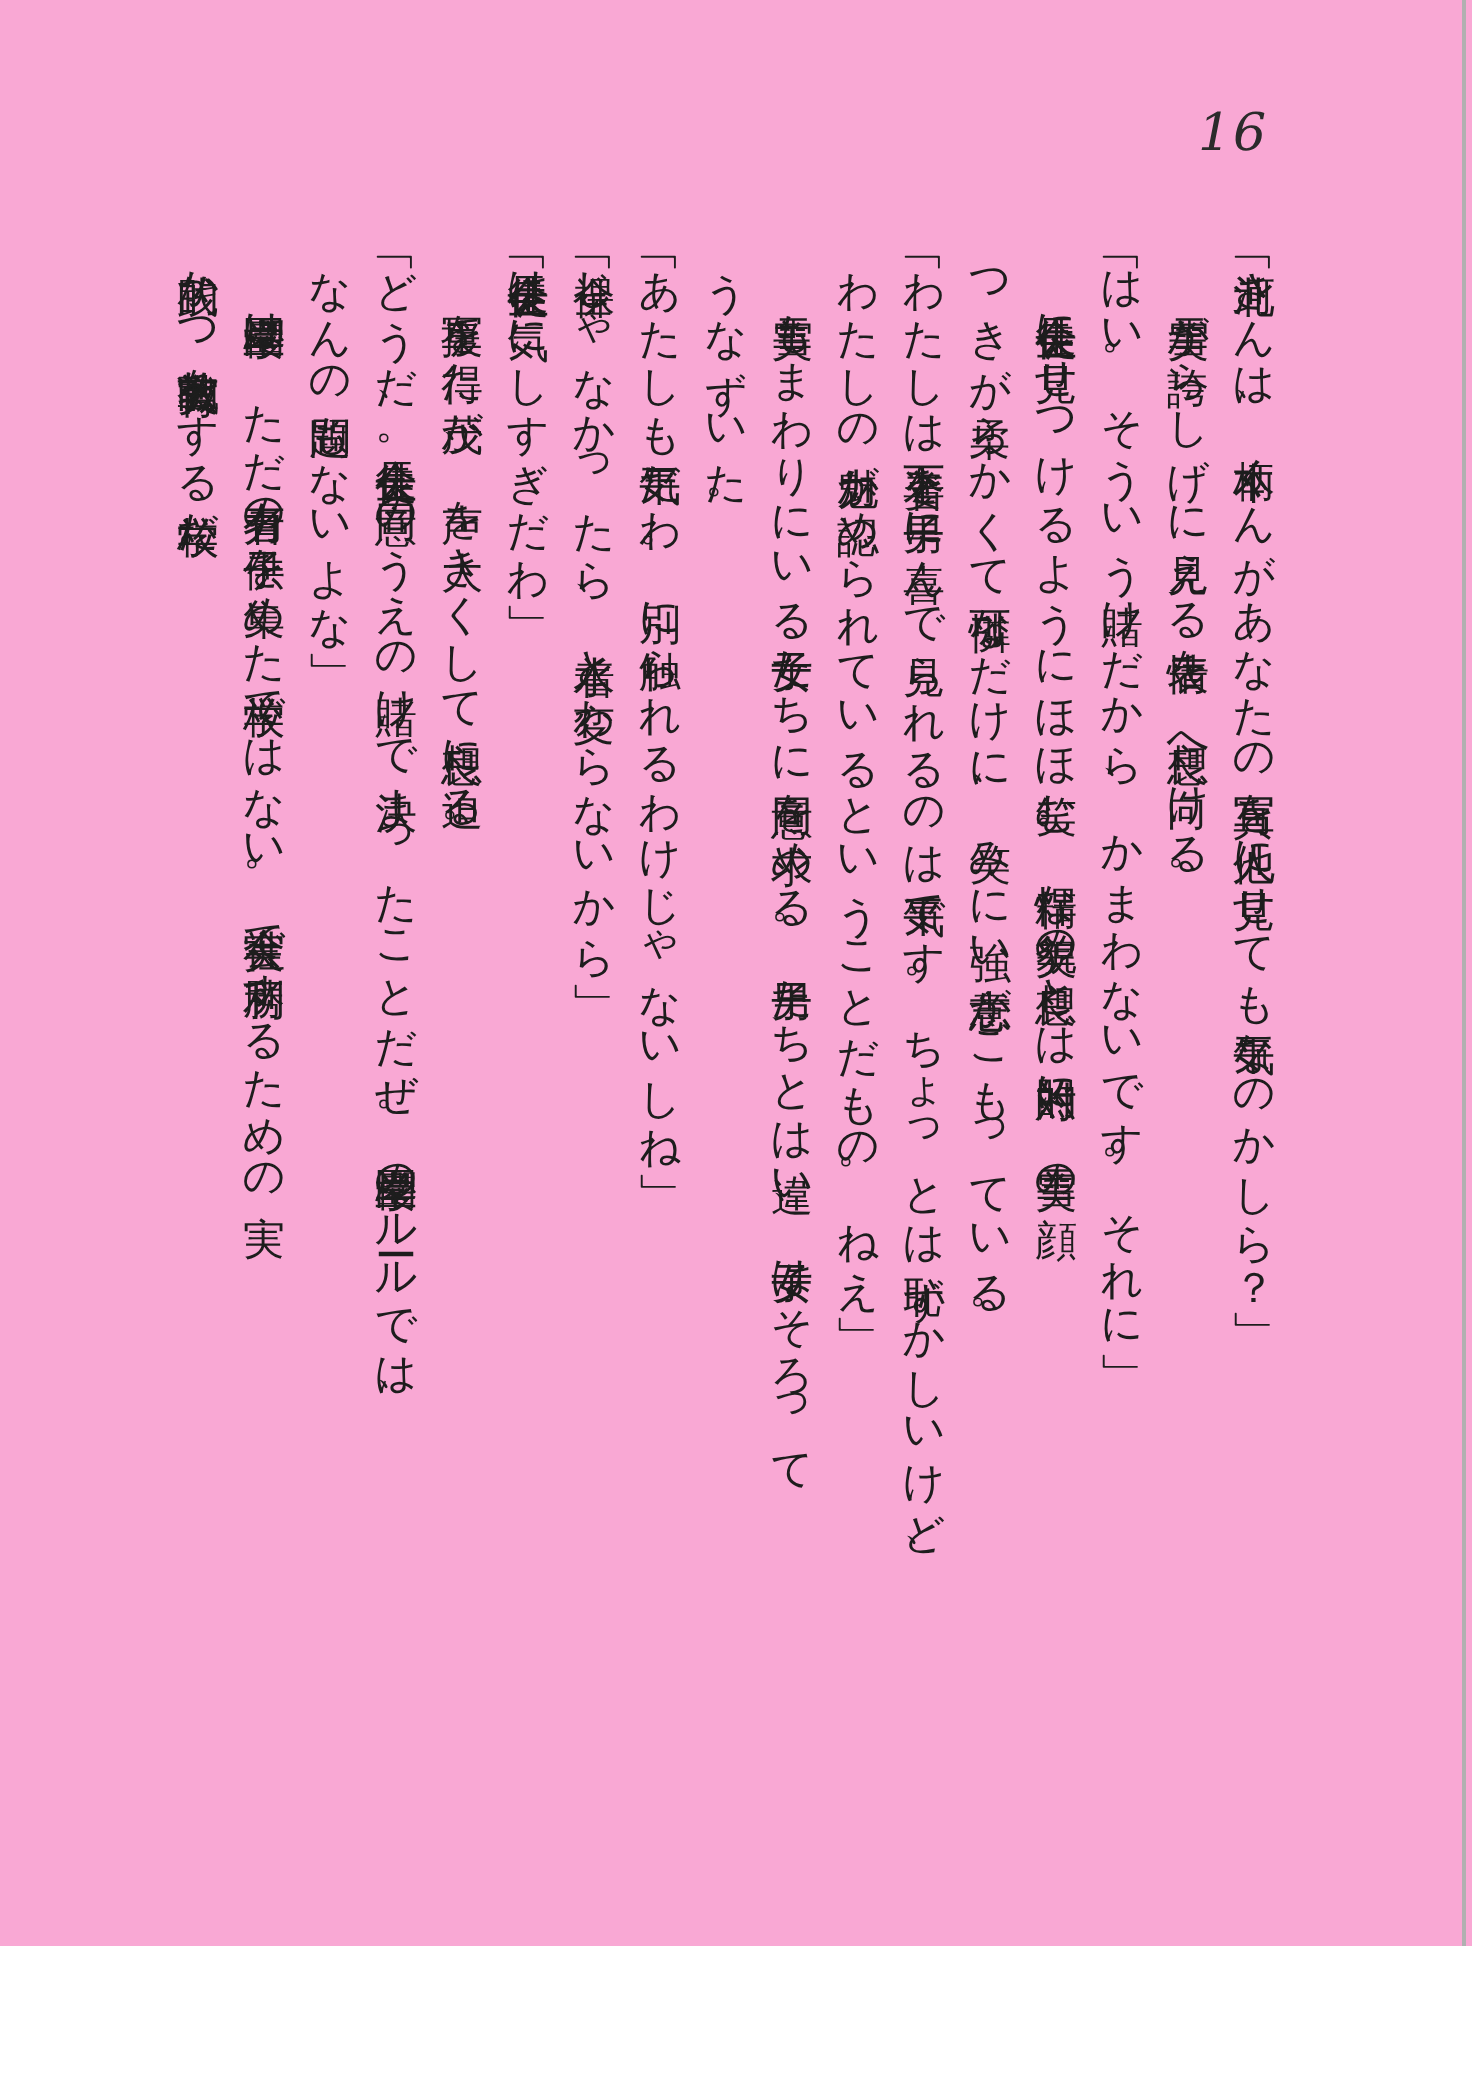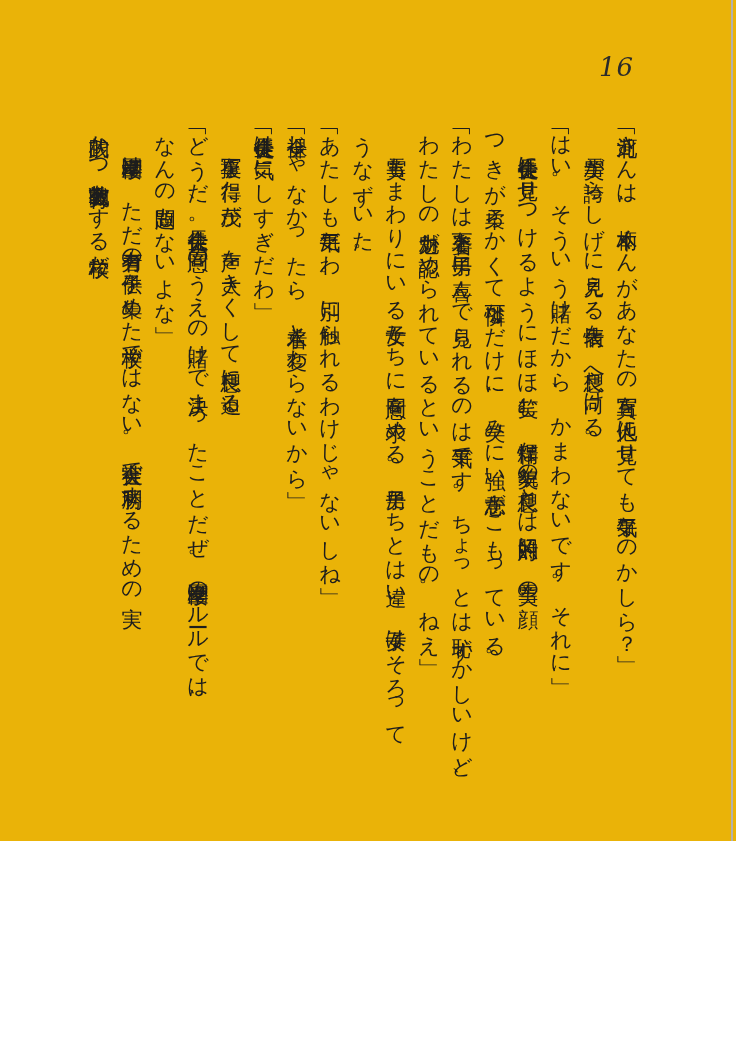--- a/index.html
+++ b/index.html
@@ -2,22 +2,22 @@
 <html lang="ja"><head>
 <meta charset="utf-8">
 <style>
   html, body {
     margin: 0;
     padding: 0;
   }
   .page {
     position: relative;
     width: 736px;
-    height: 841px;
-    background: #eab308;
+    height: 973px;
+    background: #f9a8d4;
     overflow: hidden;
     font-family: "DejaVu Serif", serif;
   }
   .page-edge {
     position: absolute;
     top: 0;
     bottom: 0;
     right: 3px;
     width: 2px;
     background: #b0b0b0;

